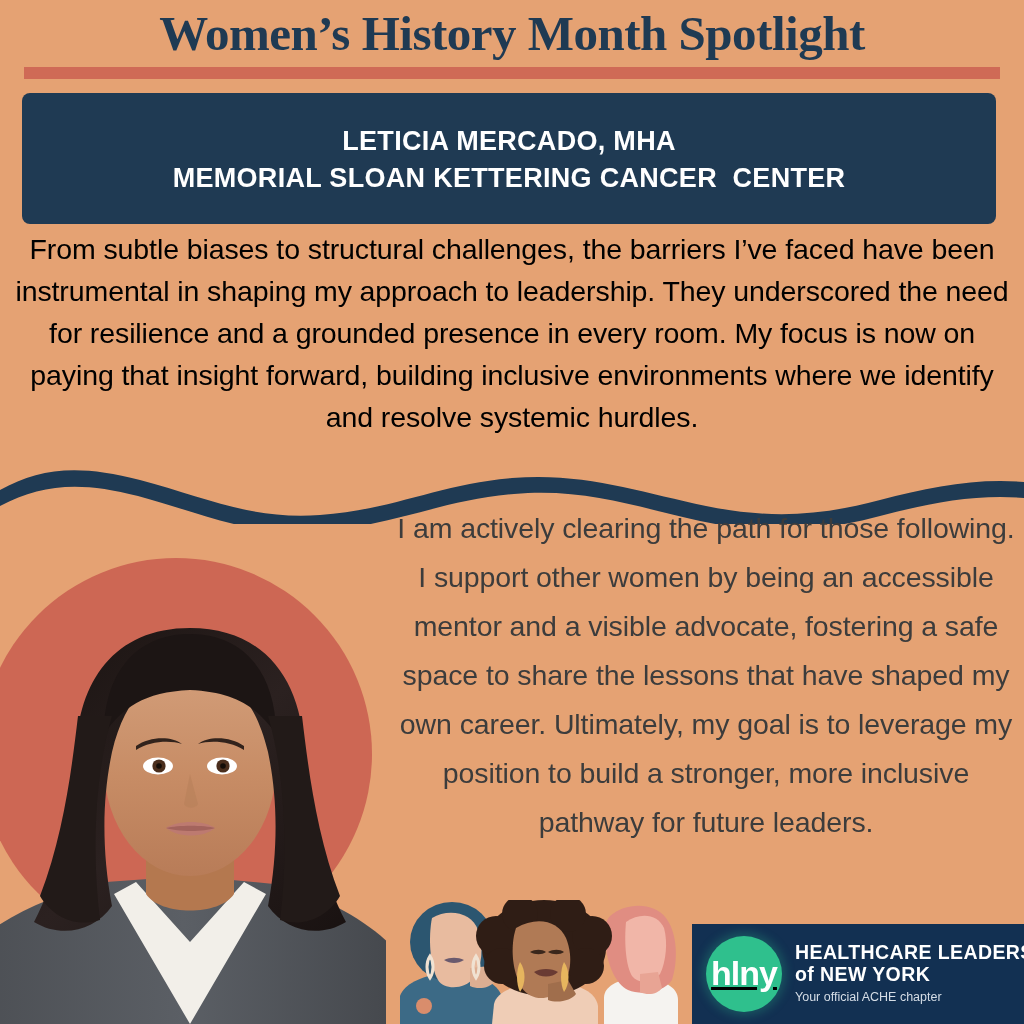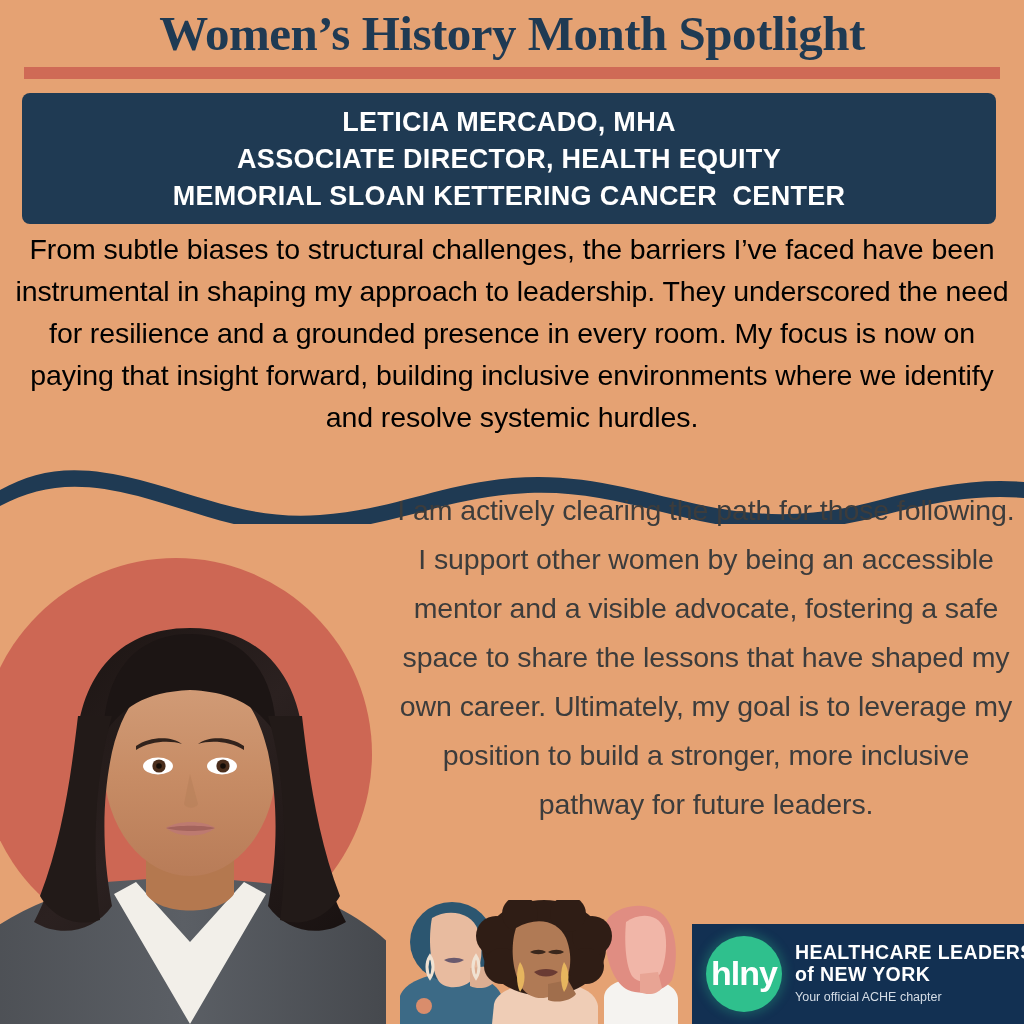--- a/index.html
+++ b/index.html
@@ -93,21 +93,21 @@
   .portrait {
     position:absolute;
     left:-6px; top:576px;
     width:392px; height:448px;
     overflow:hidden;
   }
 
   
   .para2 {
     position:absolute;
-    left:392px; top:486px;
+    left:392px; top:504px;
     width:628px;
     text-align:center;
     color:#3c3c3c;
     font-size:28.5px;
     line-height:49px;
     letter-spacing:-0.1px;
   }
 
   
   .figures {
@@ -129,20 +129,21 @@
   }
   .logo-mark {
     width:76px; height:76px;
     border-radius:50%;
     background:#2fc08d;
     display:flex;
     align-items:center;
     justify-content:center;
     flex:0 0 auto;
     box-shadow:0 0 10px 4px rgba(47,192,141,0.25);
+    text-decoration:underline;
   }
   .logo-mark span {
     color:#ffffff;
     font-size:34px;
     font-weight:600;
     letter-spacing:-1px;
     line-height:34px;
     position:relative;
     top:-1px;
   }
@@ -171,21 +172,20 @@
 </head>
 <body>
 
 <div id="poster">
 
   <div class="title">Women’s History Month Spotlight</div>
   <div class="accent-bar"></div>
 
   <div class="name-card">
     <div class="name-line">LETICIA MERCADO, MHA</div>
-    <div class="name-line">ASSOCIATE DIRECTOR, HEALTH EQUITY</div>
     <div class="name-line">MEMORIAL SLOAN KETTERING CANCER  CENTER</div>
   </div>
 
   <div class="para1">From subtle biases to structural challenges, the barriers I’ve faced have been instrumental in shaping my approach to leadership. They underscored the need for resilience and a grounded presence in every room. My focus is now on paying that insight forward, building inclusive environments where we identify and resolve systemic hurdles.</div>
 
   <svg class="wave" viewBox="0 0 1024 62" preserveAspectRatio="none">
     <path d="M0,28 C40,6 78,2 140,18 C205,35 250,58 320,53 C392,48 440,22 512,16
              C584,10 640,30 706,44 C770,57 820,54 880,38 C930,25 975,16 1024,20
              L1024,36 C975,32 930,41 880,54 C820,70 766,73 700,59
              C636,45 586,26 514,32 C442,38 396,63 322,69 C248,75 202,51 138,34

